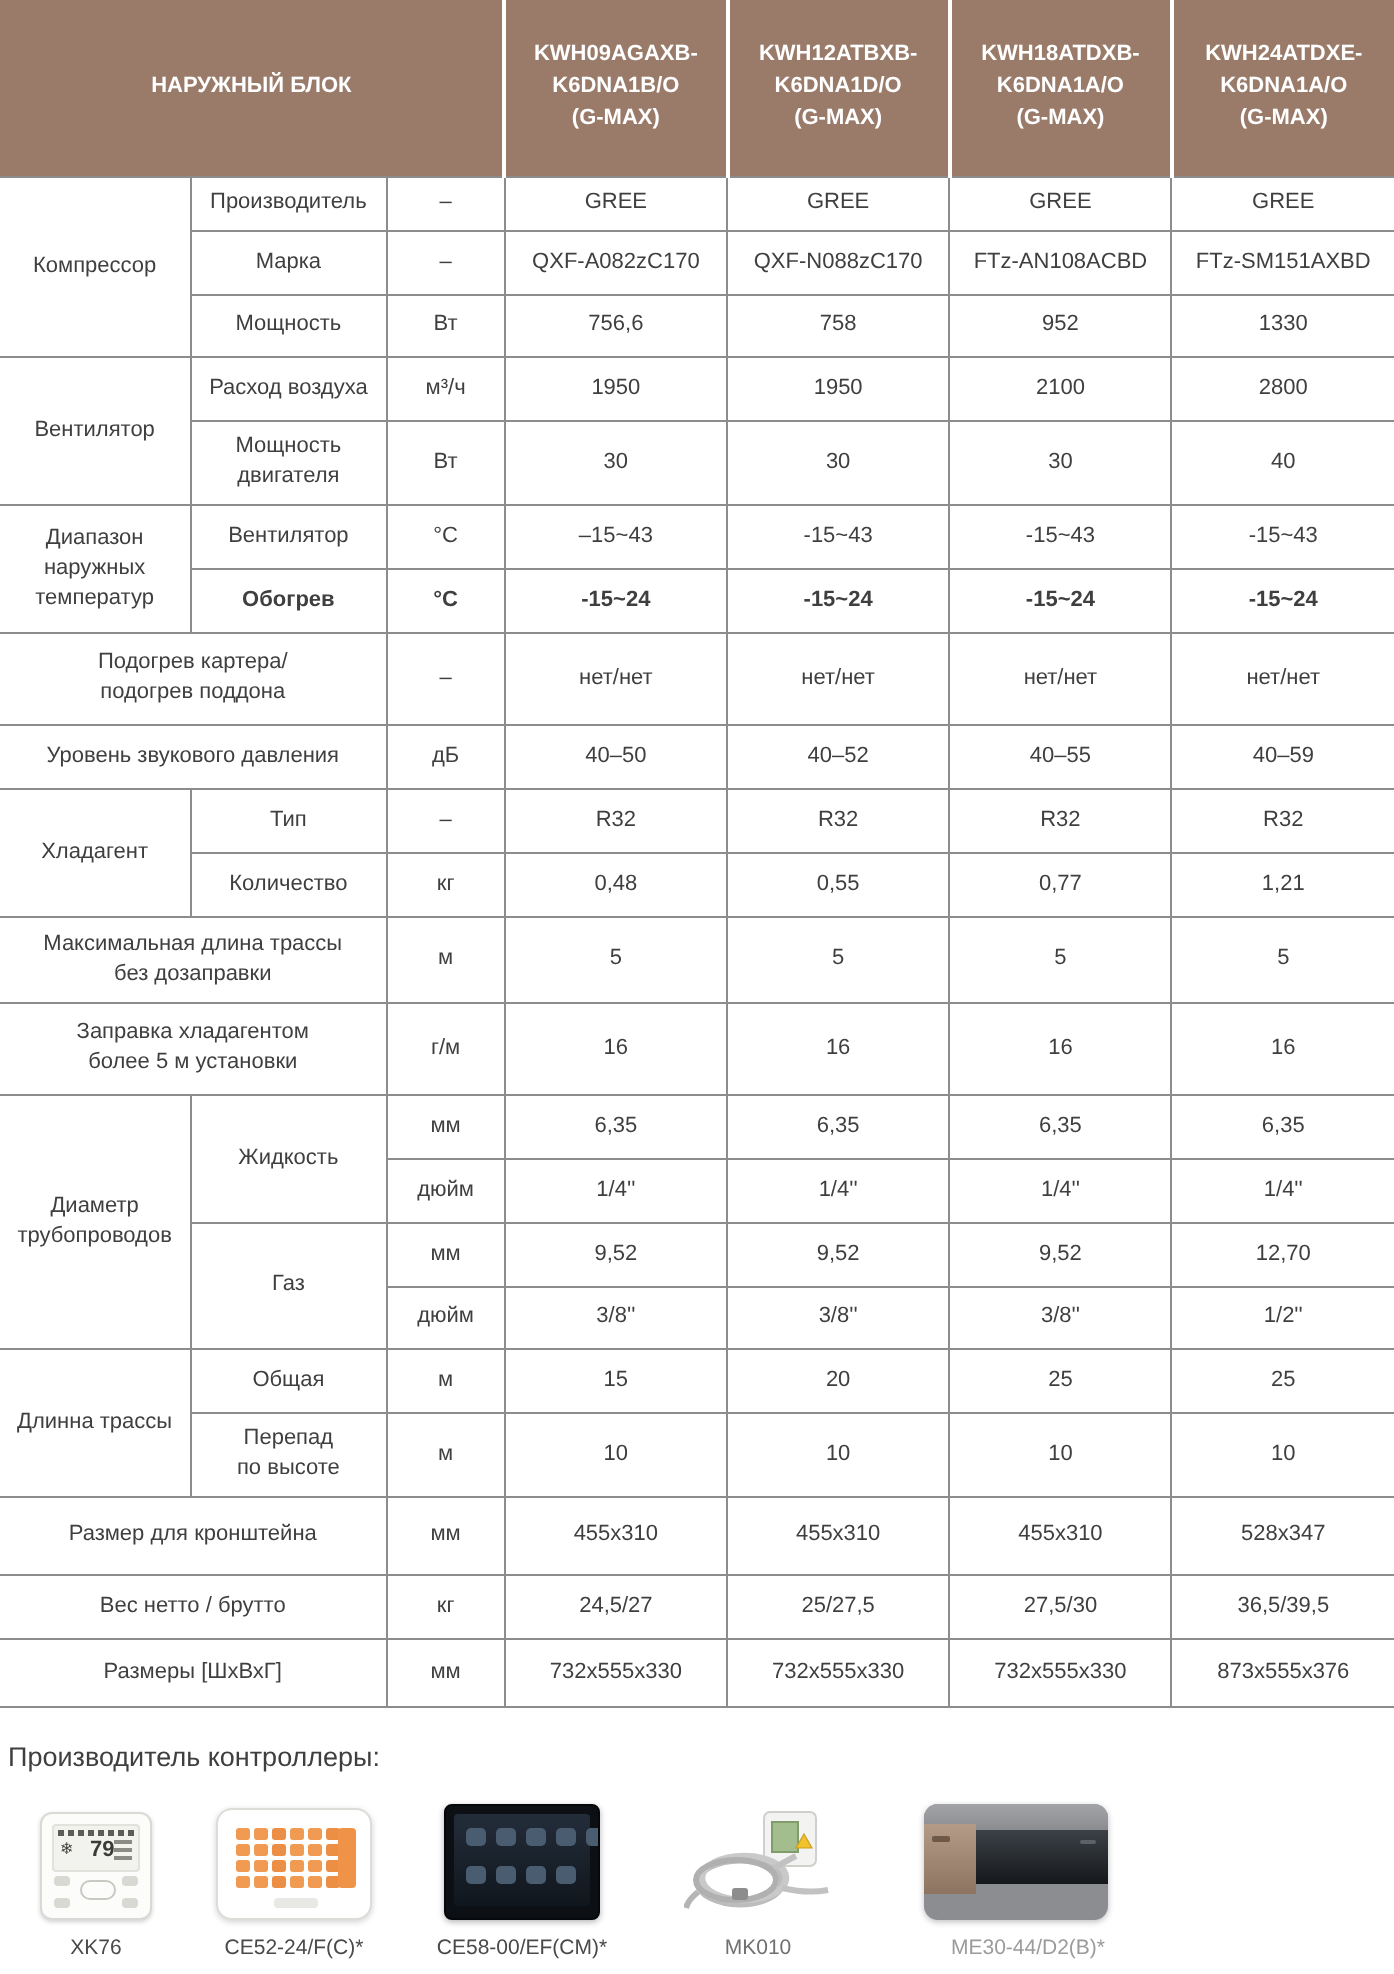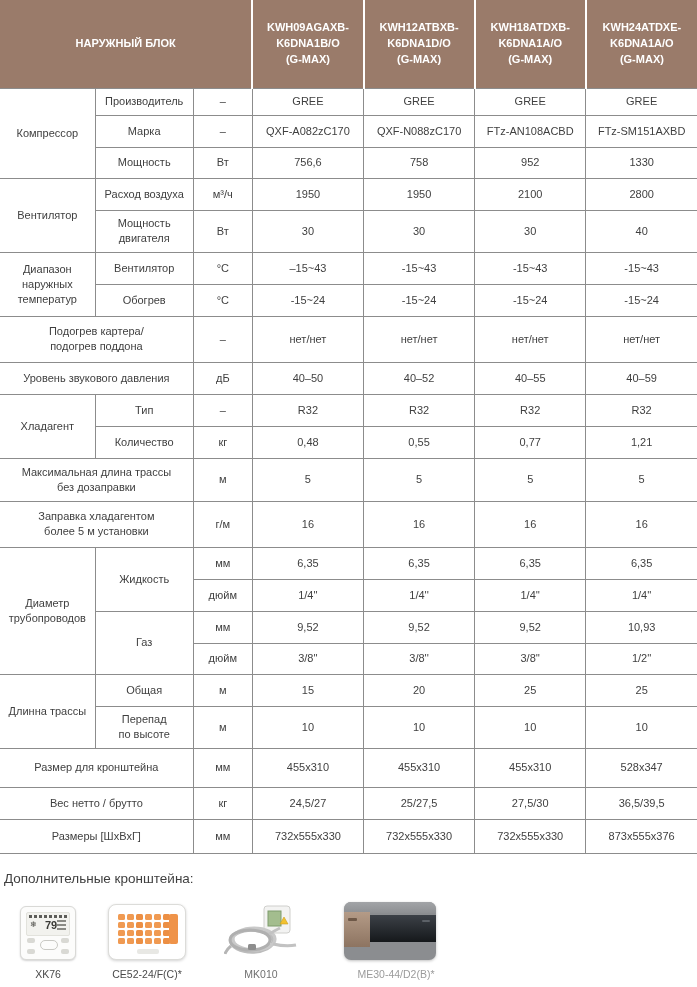--- a/index.html
+++ b/index.html
@@ -47,21 +47,21 @@
     line-height: 1.35;
     padding: 2px 3px;
     color: #3f3f3f;
     background: #ffffff;
   }
   tbody tr > td:first-child { border-left: 0; }
   tbody tr > td:last-child  { border-right: 0; }
 
   tr.r0  { height: 27px; } tr.r1  { height: 32px; } tr.r2  { height: 31px; }
   tr.r3  { height: 32px; } tr.r4  { height: 42px; } tr.r5  { height: 32px; margin-left: 20px; }
-  tr.r6  { height: 32px; } tr.r7  { height: 46px; } tr.r8  { height: 32px; }
+  tr.r6  { height: 32px; font-weight: bold; } tr.r7  { height: 46px; } tr.r8  { height: 32px; }
   tr.r9  { height: 32px; } tr.r10 { height: 32px; } tr.r11 { height: 43px; }
   tr.r12 { height: 46px; } tr.r13 { height: 32px; } tr.r14 { height: 32px; }
   tr.r15 { height: 32px; } tr.r16 { height: 31px; } tr.r17 { height: 32px; }
   tr.r18 { height: 42px; } tr.r19 { height: 39px; } tr.r20 { height: 32px; }
   tr.r21 { height: 34px; margin-left: 27px; }
 
   
   .extras { padding: 17px 6px 0 4px; }
   .extras-heading { font-size: 13.5px; color: #3f3f3f; margin: 0 0 12px 0; font-weight: normal; }
 
@@ -320,21 +320,21 @@
         <td>1/4''</td>
         <td>1/4''</td>
         <td>1/4''</td>
       </tr>
       <tr class="r15">
         <td rowspan="2">Газ</td>
         <td>мм</td>
         <td>9,52</td>
         <td>9,52</td>
         <td>9,52</td>
-        <td>10,93</td>
+        <td>12,70</td>
       </tr>
       <tr class="r16">
         <td>дюйм</td>
         <td>3/8''</td>
         <td>3/8''</td>
         <td>3/8''</td>
         <td>1/2''</td>
       </tr>
       <tr class="r17">
         <td rowspan="2">Длинна трассы</td>
@@ -375,21 +375,21 @@
         <td>мм</td>
         <td>732х555х330</td>
         <td>732х555х330</td>
         <td>732х555х330</td>
         <td>873х555х376</td>
       </tr>
     </tbody>
   </table>
 
   <div class="extras">
-    <p class="extras-heading">Дополнительные кронштейна:</p>
+    <p class="extras-heading">Производитель контроллеры:</p>
 
     <div class="products">
 
       <div class="product p-xk76">
         <div class="img-slot">
           <div class="dev-xk76">
             <div class="xk-screen">
               <div class="xk-dashes"></div>
               <div class="xk-flake">❄</div>
               <div class="xk-temp">79</div>
@@ -436,20 +436,42 @@
                 <div class="ce52-key"></div>
                 <div class="ce52-key"></div>
             </div>
             <div class="ce52-bar"></div>
             <div class="ce52-home"></div>
           </div>
         </div>
         <div class="product-label">CE52-24/F(C)*</div>
       </div>
 
+      <div class="product p-ce58">
+        <div class="img-slot">
+          <div class="dev-ce58">
+            <div class="ce58-screen">
+              <div class="ce58-row top">
+                <div class="ce58-icon"></div>
+                  <div class="ce58-icon"></div>
+                  <div class="ce58-icon"></div>
+                  <div class="ce58-icon"></div>
+                  <div class="ce58-icon"></div>
+              </div>
+              <div class="ce58-row bottom">
+                <div class="ce58-icon"></div>
+                  <div class="ce58-icon"></div>
+                  <div class="ce58-icon"></div>
+                  <div class="ce58-icon"></div>
+              </div>
+            </div>
+          </div>
+        </div>
+        <div class="product-label">CE58-00/EF(CM)*</div>
+      </div>
 
       <div class="product p-mk010">
         <div class="img-slot">
           <div class="dev-mk010">
             <svg width="74" height="56" viewBox="0 0 74 56">
               <rect x="40" y="2" width="26" height="27" rx="3" fill="#f3f3f2" stroke="#cfcfcc" stroke-width="1"></rect>
               <rect x="44" y="7" width="13" height="15" fill="#a3bd8e" stroke="#7e9c6c" stroke-width="1"></rect>
               <polygon points="60,13 64,20 56,20" fill="#f2c12e" stroke="#caa01f" stroke-width="0.6"></polygon>
               <ellipse cx="28" cy="37" rx="21" ry="11" fill="none" stroke="#bcbcbc" stroke-width="3.4"></ellipse>
               <ellipse cx="30" cy="35" rx="21" ry="11" fill="none" stroke="#c9c9c9" stroke-width="3.2"></ellipse>

